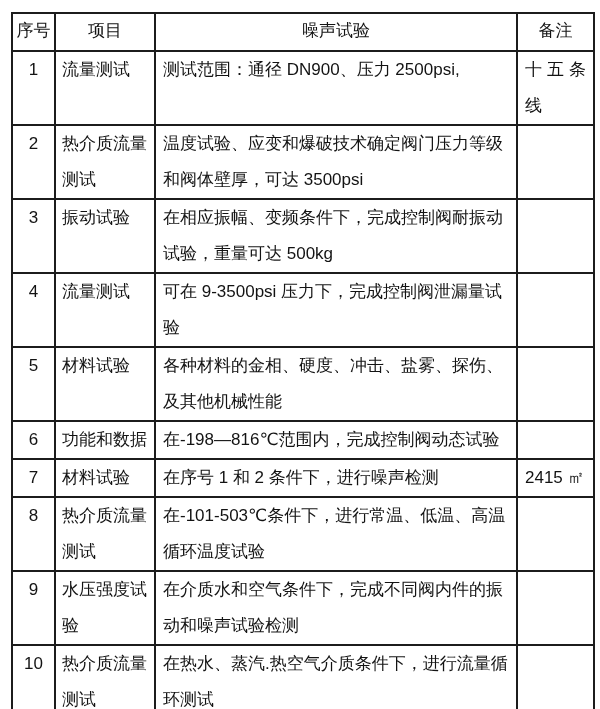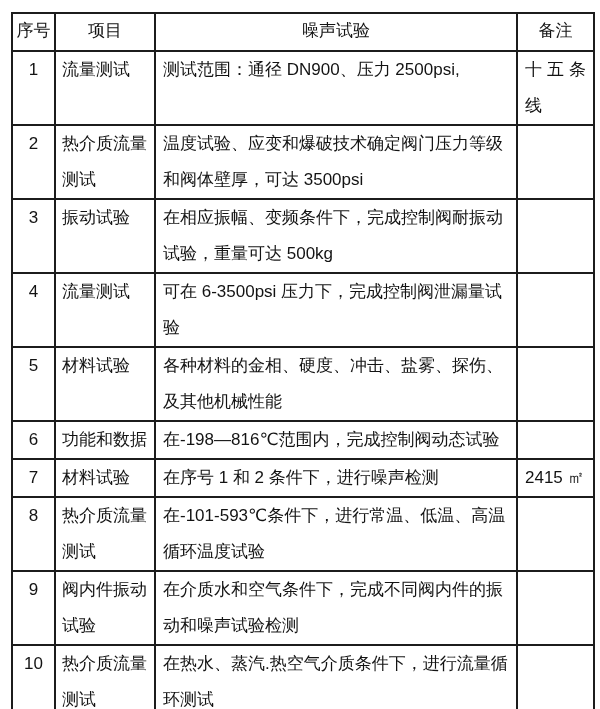--- a/index.html
+++ b/index.html
@@ -77,21 +77,21 @@
       </tr>
       <tr class="row-2line">
         <td class="cell-no">3</td>
         <td class="cell-item">振动试验</td>
         <td class="cell-desc">在相应振幅、变频条件下，完成控制阀耐振动试验，重量可达 500kg</td>
         <td class="cell-remark"></td>
       </tr>
       <tr class="row-1line">
         <td class="cell-no">4</td>
         <td class="cell-item">流量测试</td>
-        <td class="cell-desc">可在 6-3500psi 压力下，完成控制阀泄漏量试验</td>
+        <td class="cell-desc">可在 9-3500psi 压力下，完成控制阀泄漏量试验</td>
         <td class="cell-remark"></td>
       </tr>
       <tr class="row-2line">
         <td class="cell-no">5</td>
         <td class="cell-item">材料试验</td>
         <td class="cell-desc">各种材料的金相、硬度、冲击、盐雾、探伤、及其他机械性能</td>
         <td class="cell-remark"></td>
       </tr>
       <tr class="row-1line">
         <td class="cell-no">6</td>
@@ -101,26 +101,26 @@
       </tr>
       <tr class="row-1line">
         <td class="cell-no">7</td>
         <td class="cell-item">材料试验</td>
         <td class="cell-desc">在序号 1 和 2 条件下，进行噪声检测</td>
         <td class="cell-remark">2415 ㎡</td>
       </tr>
       <tr class="row-2line">
         <td class="cell-no">8</td>
         <td class="cell-item">热介质流量测试</td>
-        <td class="cell-desc">在-101-593℃条件下，进行常温、低温、高温循环温度试验</td>
+        <td class="cell-desc">在-101-503℃条件下，进行常温、低温、高温循环温度试验</td>
         <td class="cell-remark"></td>
       </tr>
       <tr class="row-2line">
         <td class="cell-no">9</td>
-        <td class="cell-item">阀内件振动试验</td>
+        <td class="cell-item">水压强度试验</td>
         <td class="cell-desc">在介质水和空气条件下，完成不同阀内件的振动和噪声试验检测</td>
         <td class="cell-remark"></td>
       </tr>
       <tr class="row-2line">
         <td class="cell-no">10</td>
         <td class="cell-item">热介质流量测试</td>
         <td class="cell-desc">在热水、蒸汽.热空气介质条件下，进行流量循环测试</td>
         <td class="cell-remark"></td>
       </tr>
 

